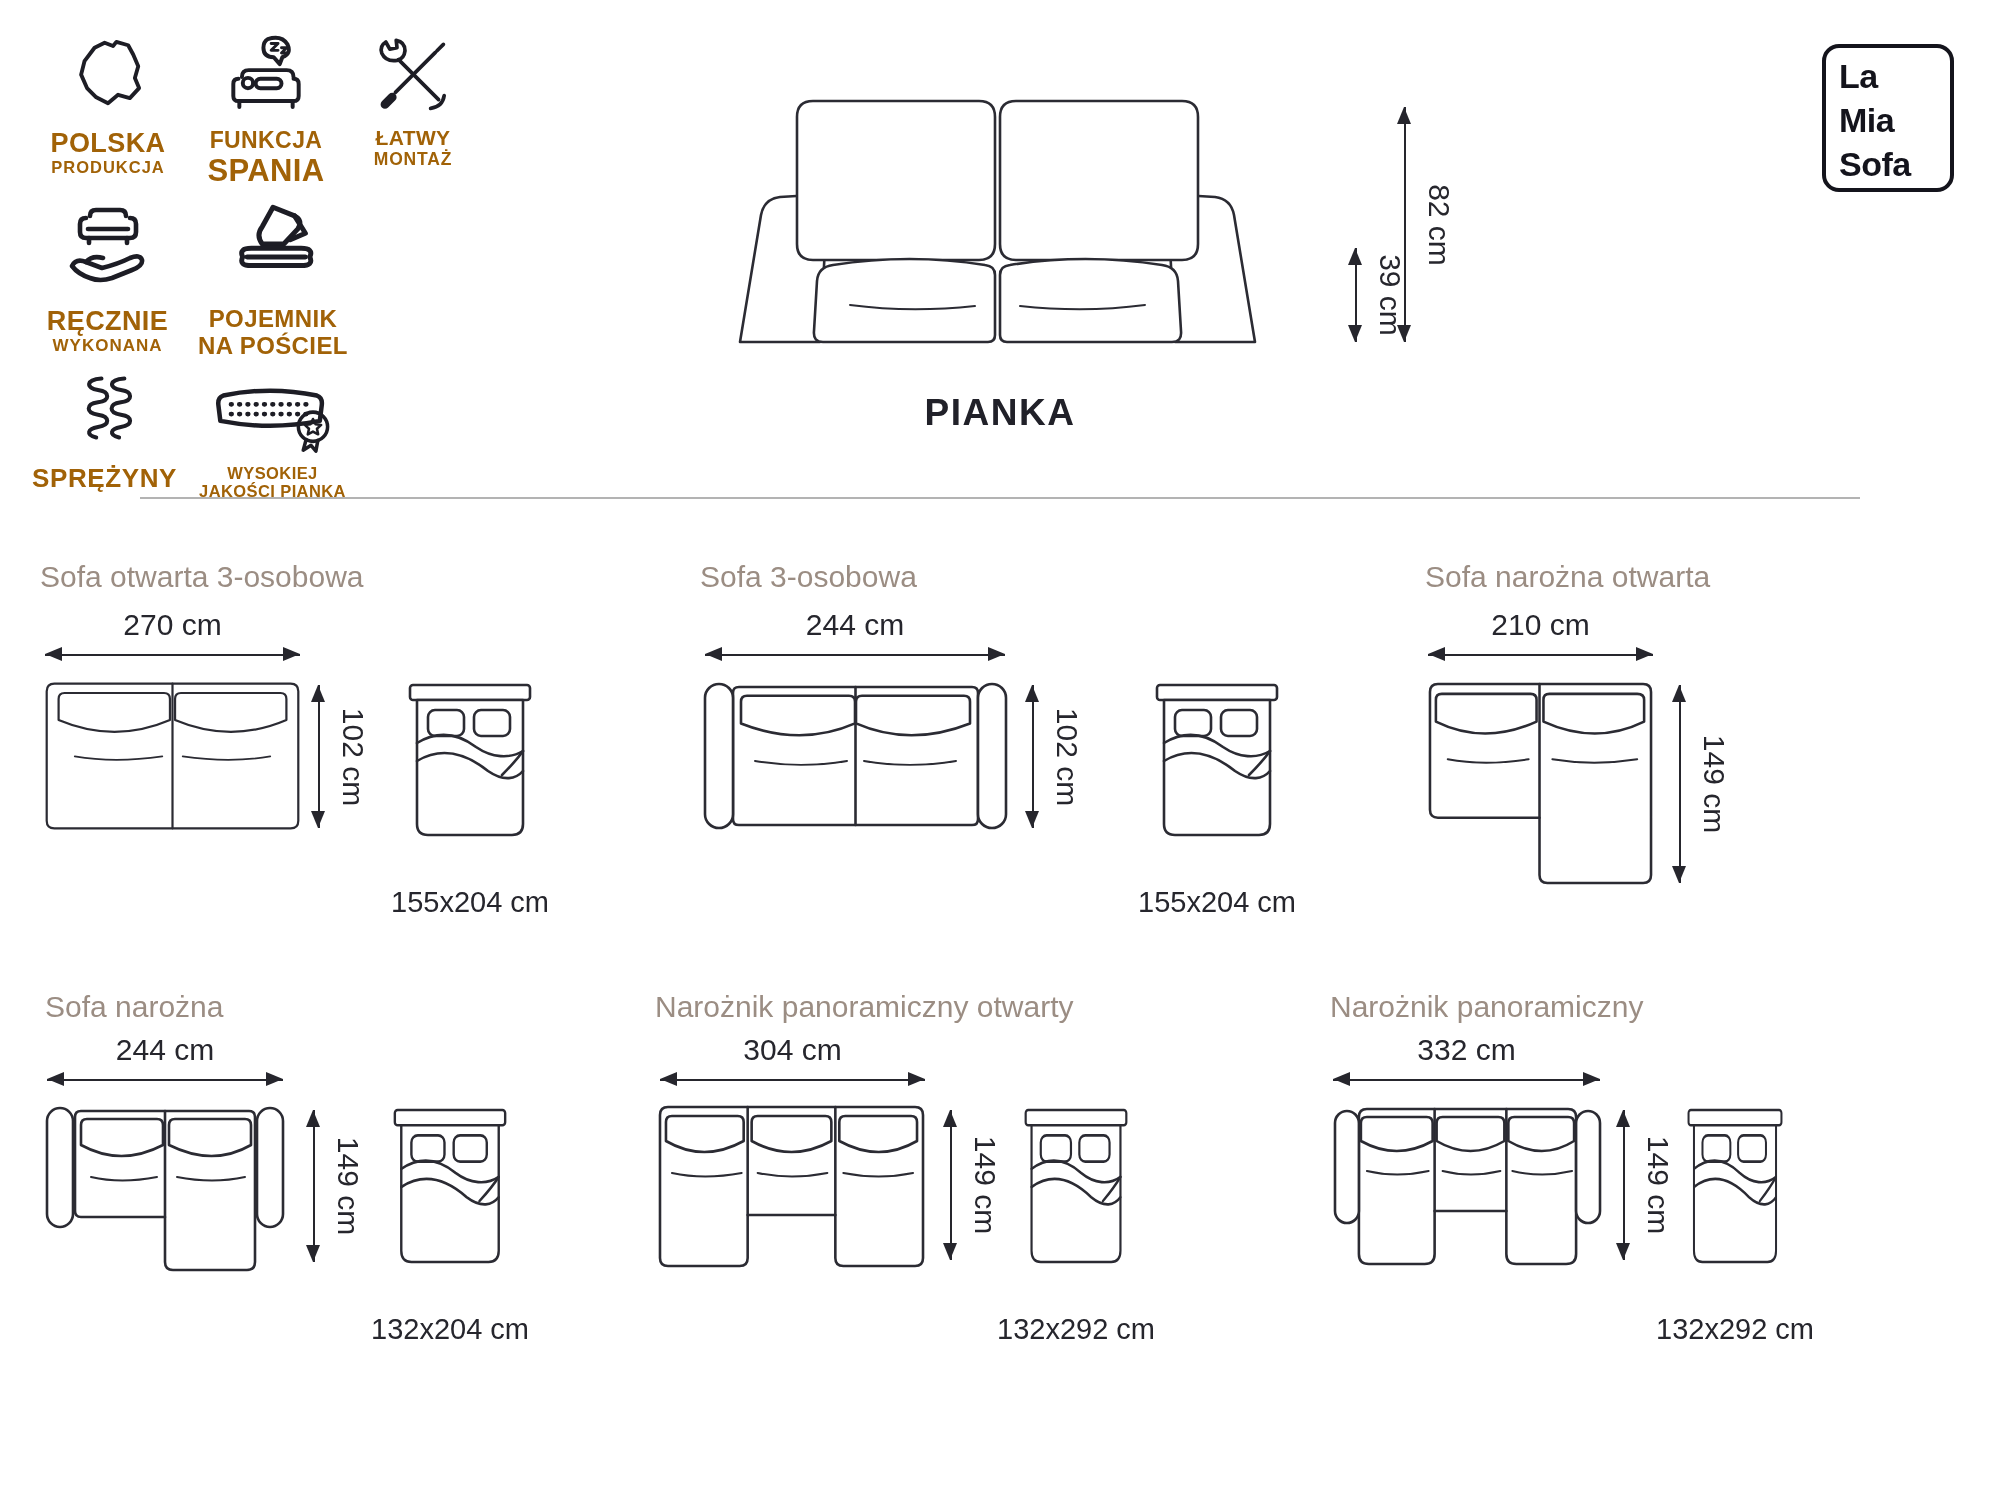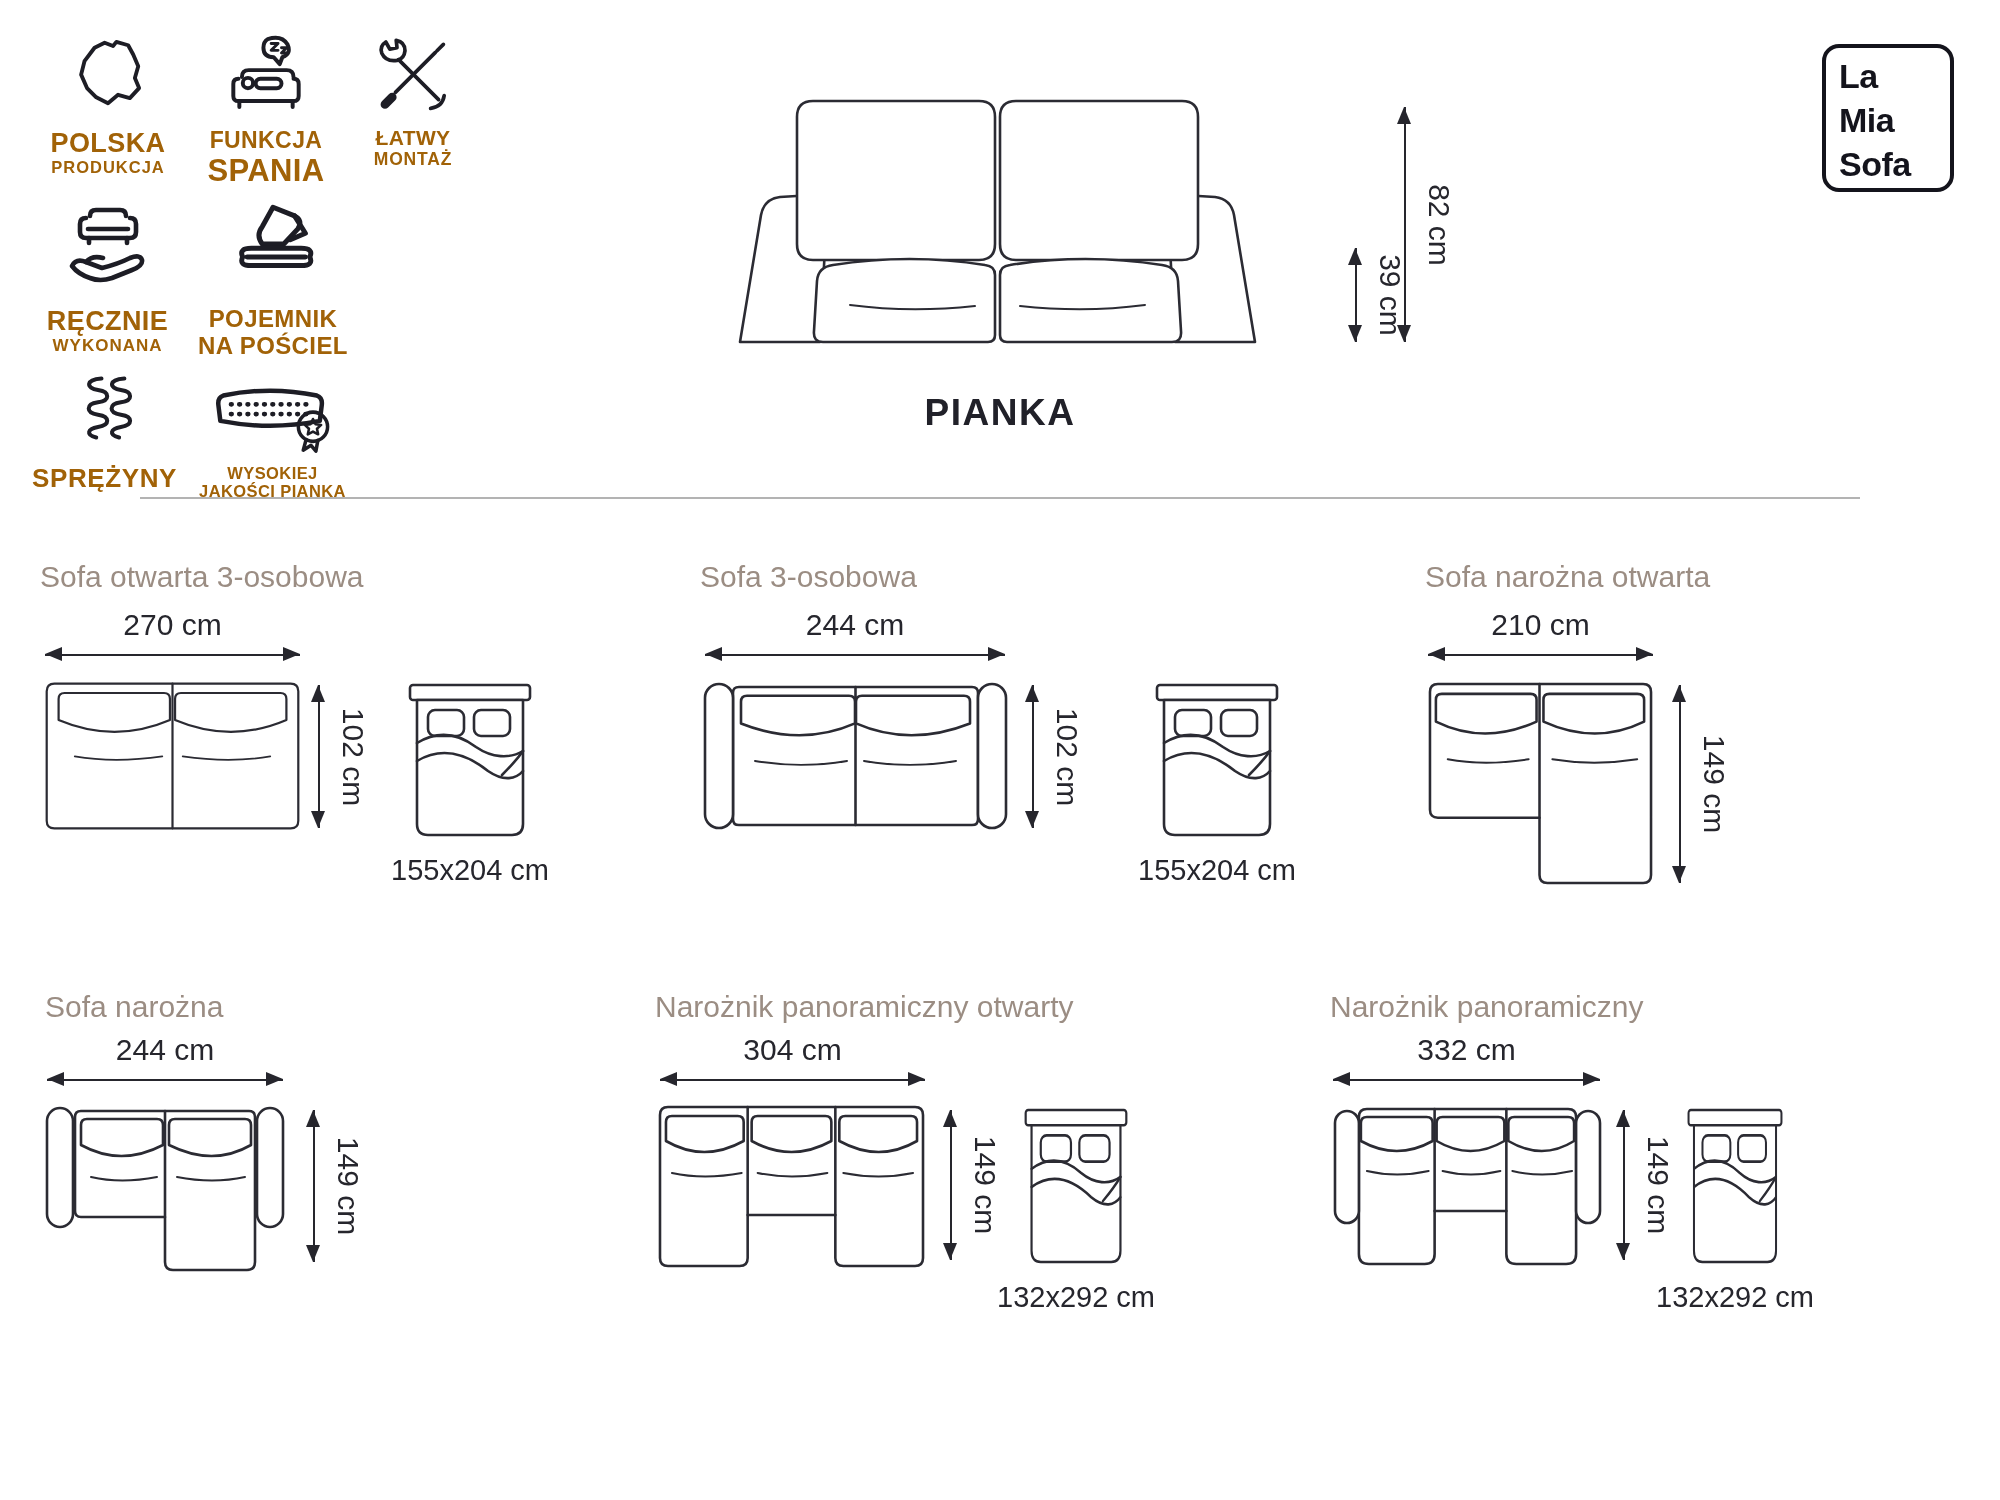--- a/index.html
+++ b/index.html
@@ -49,21 +49,21 @@
 
   .dimv{position:absolute;width:90px;}
   .v-arrow{position:absolute;left:0;top:0;bottom:0;width:2.4px;background:#26262d;}
   .v-arrow::before{content:"";position:absolute;top:0;left:-6.6px;border-left:7.8px solid transparent;
        border-right:7.8px solid transparent;border-bottom:17px solid #26262d;}
   .v-arrow::after{content:"";position:absolute;bottom:0;left:-6.6px;border-left:7.8px solid transparent;
        border-right:7.8px solid transparent;border-top:17px solid #26262d;}
   .dimv-label{position:absolute;left:52px;top:50%;transform:rotate(90deg) translateX(-50%);
        transform-origin:0 0;white-space:nowrap;}
 
-  .bed{position:absolute;display:flex;flex-direction:column;align-items:center;}
+  .bed{position:absolute;display:flex;flex-direction:column;align-items:center;gap:32px;}
   .bed-label{margin-top:16px;font-size:29px;color:#26262d;white-space:nowrap;}
 </style>
 </head>
 <body>
 
 <div class="feature f1" style="left:28px;top:36px;width:160px">
   <svg width="92" height="84" viewBox="0 0 100 100">
     <path class="ic" d="M34,14 L46,8 L56,12 L60,7 L74,11 L80,22 L86,36 L82,50 L87,62 L76,74 L62,70 L50,80 L36,73 L25,62 L18,46 L22,30 Z"></path>
   </svg>
   <div class="flines">
@@ -287,20 +287,32 @@
     <rect class="fl" x="2" y="3" width="26" height="119" rx="13"></rect>
     <rect class="fl" x="212" y="3" width="26" height="119" rx="13"></rect>
     <path class="fl" d="M42,14 H112 Q118,14 118,20 V40 Q76,62 36,40 V20 Q36,14 42,14 Z"></path>
     <path class="fl" d="M130,14 H200 Q206,14 206,20 V40 Q168,62 124,40 V20 Q124,14 130,14 Z"></path>
     <path class="ln" style="stroke-width:2" d="M46,72 Q76,79 112,72"></path>
     <path class="ln" style="stroke-width:2" d="M132,72 Q168,79 200,72"></path>
   </svg>
   <div class="dimv" style="left:268px;top:120px;height:152px">
     <div class="v-arrow"></div>
     <span class="dim-label dimv-label">149 cm</span>
+  </div>
+  <div class="bed" style="left:320px;top:118px;width:170px">
+    <svg width="114" height="157" viewBox="0 0 124 155" preserveAspectRatio="none">
+      <rect class="fl" x="2" y="2" width="120" height="15" rx="3"></rect>
+      <path class="fl" d="M9,17 H115 V141 Q115,152 104,152 H20 Q9,152 9,141 Z"></path>
+      <rect class="fl" x="20" y="27" width="36" height="26" rx="7"></rect>
+      <rect class="fl" x="66" y="27" width="36" height="26" rx="7"></rect>
+      <path class="ln" d="M9,60 C32,46 52,52 68,64 C84,75 102,76 115,68"></path>
+      <path class="ln" d="M9,78 C36,62 60,72 80,88 C96,99 108,96 115,88"></path>
+      <path class="ln" d="M115,68 C108,78 102,84 94,92"></path>
+    </svg>
+    <span class="bed-label">132x204 cm</span>
   </div>
 </section>
 
 <section class="panel" style="left:655px;top:990px;width:620px;height:380px">
   <h2 class="ptitle">Narożnik panoramiczny otwarty</h2>
   <div class="dimh" style="left:5px;top:45px;width:265px">
     <span class="dim-label">304 cm</span>
     <div class="h-arrow"></div>
   </div>
   <svg class="abs" style="left:3px;top:115px" width="267" height="163" viewBox="0 0 268 163" preserveAspectRatio="none">

